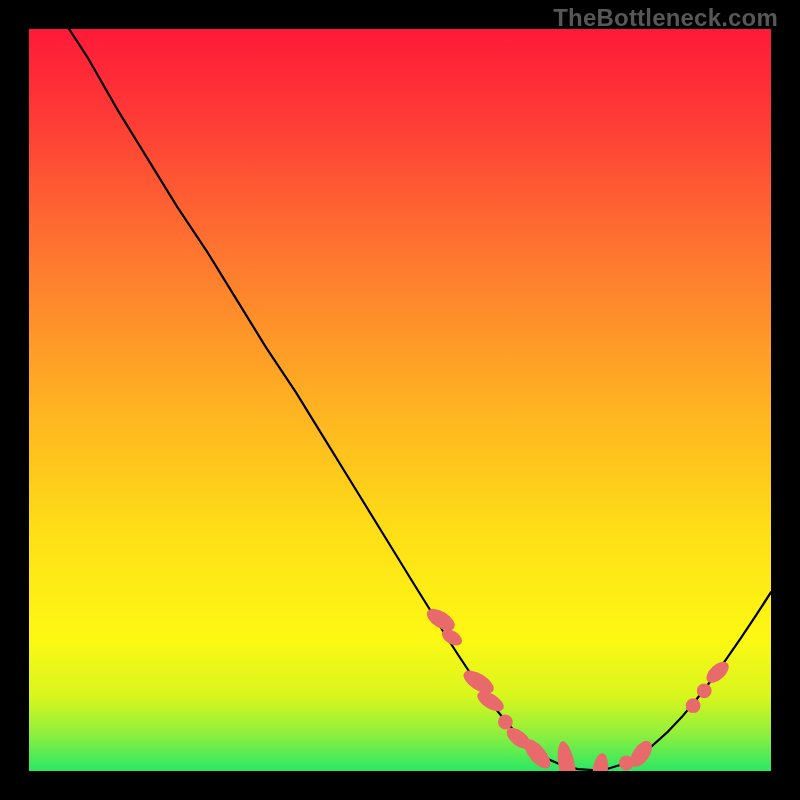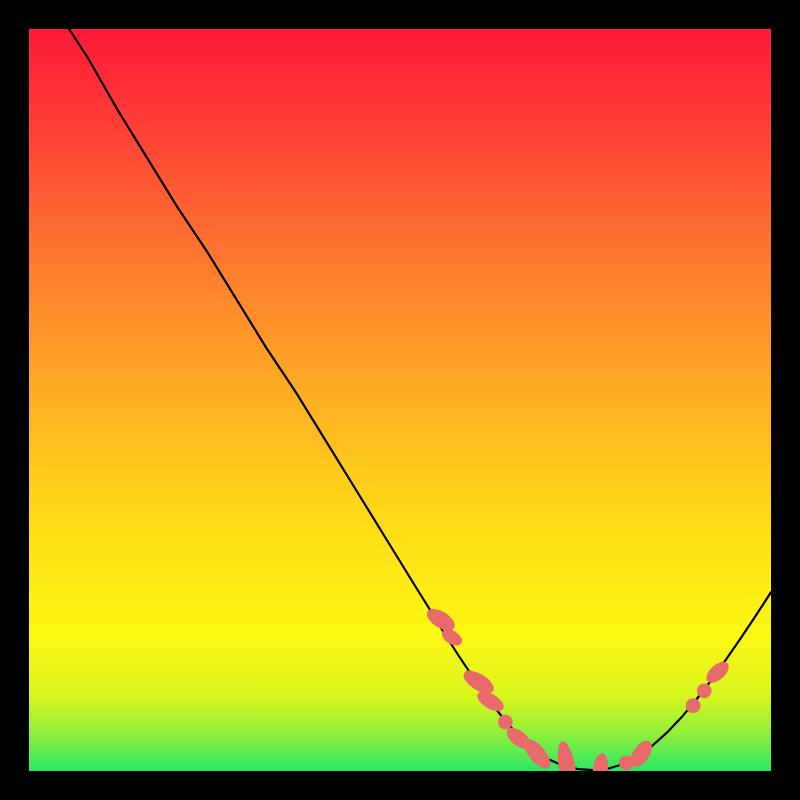--- a/index.html
+++ b/index.html
@@ -25,20 +25,21 @@
     left: 29px;
     top: 29px;
     width: 742px;
     height: 742px;
   }
   svg { display: block; }
 </style>
 </head>
 <body>
 <div class="wrap">
+  <div class="watermark">TheBottleneck.com</div>
   <div class="plot">
     <svg id="chart-svg" width="742" height="742" viewBox="0 0 742 742">
         <defs>
           <linearGradient id="bgGrad" x1="0" y1="0" x2="0" y2="1">
             <stop offset="0%" stop-color="#fe1a38"></stop>
             <stop offset="12%" stop-color="#fe3b36"></stop>
             <stop offset="30%" stop-color="#fe7530"></stop>
             <stop offset="50%" stop-color="#feb022"></stop>
             <stop offset="68%" stop-color="#fedf17"></stop>
             <stop offset="82%" stop-color="#fdf813"></stop>

